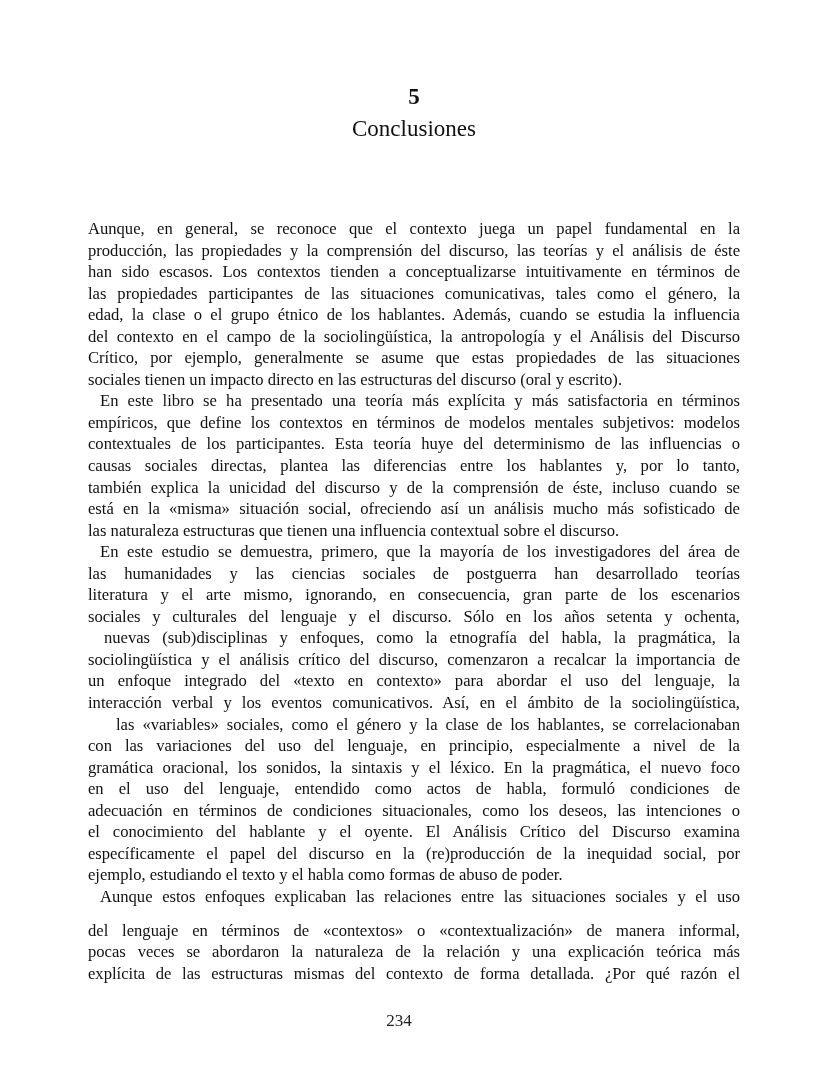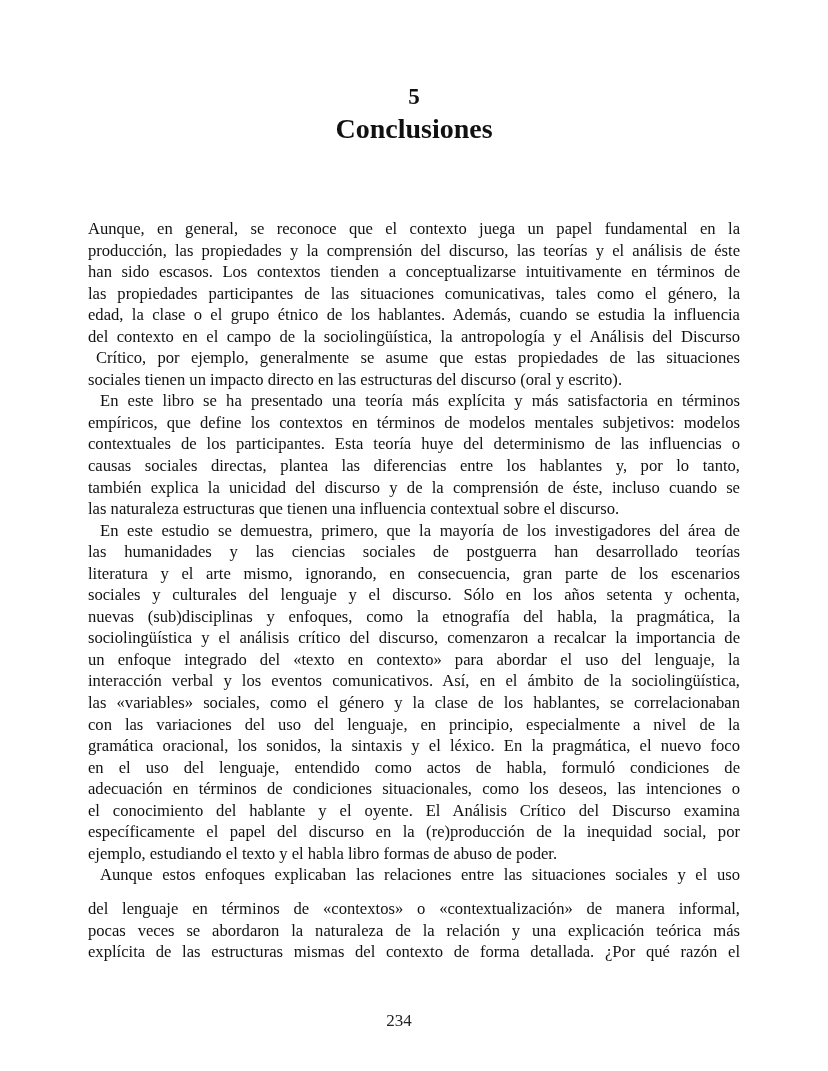--- a/index.html
+++ b/index.html
@@ -1,19 +1,19 @@
 <!DOCTYPE html>
 <html><head>
 <meta charset="utf-8">
 <style>
   html, body { margin:0; padding:0; background:#ffffff; }
   body { width:828px; height:1071px; position:relative; overflow:hidden; }
   .page { position:absolute; left:0; top:0; width:828px; height:1071px; background:#fff; color:#111; font-family:"Liberation Serif", "DejaVu Serif", serif; }
   .chap-num { position:absolute; top:84px; left:0; width:828px; text-align:center; font-weight:bold; font-size:23px; line-height:26px; }
-  .chap-title { position:absolute; top:114px; left:0; width:828px; text-align:center; font-weight:bold; font-size:28px; line-height:30px; }
+  .chap-title { position:absolute; top:114px; left:0; width:828px; text-align:center; font-weight:normal; font-size:23px; line-height:30px; }
   .body { position:absolute; left:88px; top:218px; width:652px; font-size:16.6px; line-height:21.55px; }
   .line { display:block; text-align:justify; text-align-last:justify; white-space:nowrap; height:21.55px; overflow:visible; }
   .line.last { text-align-last:left; }
   .line.indent { padding-left:12px; }
   .folio { position:absolute; top:1011px; left:0; width:798px; text-align:center; font-size:17px; color:#222; }
 </style>
 </head>
 <body>
 
 <div class="page">
@@ -21,48 +21,49 @@
   <div class="chap-title">Conclusiones</div>
 
   <div class="body" id="body">
       <div>
         <div class="line" style="white-space: normal;">Aunque, en general, se reconoce que el contexto juega un papel fundamental en la</div>
         <div class="line" style="white-space: normal;">producción, las propiedades y la comprensión del discurso, las teorías y el análisis de éste</div>
         <div class="line" style="white-space: normal;">han sido escasos. Los contextos tienden a conceptualizarse intuitivamente en términos de</div>
         <div class="line" style="white-space: normal;">las propiedades participantes de las situaciones comunicativas, tales como el género, la</div>
         <div class="line" style="white-space: normal;">edad, la clase o el grupo étnico de los hablantes. Además, cuando se estudia la influencia</div>
         <div class="line" style="white-space: normal;">del contexto en el campo de la sociolingüística, la antropología y el Análisis del Discurso</div>
-        <div class="line" style="white-space: normal; margin-left: 8px;">Crítico, por ejemplo, generalmente se asume que estas propiedades de las situaciones</div>
+        <div class="line" style="white-space: normal;">Crítico, por ejemplo, generalmente se asume que estas propiedades de las situaciones</div>
         <div class="line last" style="white-space: normal;">sociales tienen un impacto directo en las estructuras del discurso (oral y escrito).</div>
       </div>
       <div>
         <div class="line indent" style="white-space: normal;">En este libro se ha presentado una teoría más explícita y más satisfactoria en términos</div>
         <div class="line" style="white-space: normal;">empíricos, que define los contextos en términos de modelos mentales subjetivos: modelos</div>
         <div class="line" style="white-space: normal;">contextuales de los participantes. Esta teoría huye del determinismo de las influencias o</div>
         <div class="line" style="white-space: normal;">causas sociales directas, plantea las diferencias entre los hablantes y, por lo tanto,</div>
         <div class="line" style="white-space: normal;">también explica la unicidad del discurso y de la comprensión de éste, incluso cuando se</div>
+        <div class="line" style="white-space: normal;">está en la «misma» situación social, ofreciendo así un análisis mucho más sofisticado de</div>
         <div class="line last" style="white-space: normal;">las naturaleza estructuras que tienen una influencia contextual sobre el discurso.</div>
       </div>
       <div>
         <div class="line indent" style="white-space: normal;">En este estudio se demuestra, primero, que la mayoría de los investigadores del área de</div>
         <div class="line" style="white-space: normal;">las humanidades y las ciencias sociales de postguerra han desarrollado teorías</div>
         <div class="line" style="white-space: normal;">literatura y el arte mismo, ignorando, en consecuencia, gran parte de los escenarios</div>
         <div class="line" style="white-space: normal;">sociales y culturales del lenguaje y el discurso. Sólo en los años setenta y ochenta,</div>
-        <div class="line" style="white-space: normal;">nuevas (sub)disciplinas y enfoques, como la etnografía del habla, la pragmática, la</div>
+        <div class="line" style="white-space: normal; margin-left: 16px;">nuevas (sub)disciplinas y enfoques, como la etnografía del habla, la pragmática, la</div>
         <div class="line" style="white-space: normal;">sociolingüística y el análisis crítico del discurso, comenzaron a recalcar la importancia de</div>
         <div class="line" style="white-space: normal;">un enfoque integrado del «texto en contexto» para abordar el uso del lenguaje, la</div>
         <div class="line" style="white-space: normal;">interacción verbal y los eventos comunicativos. Así, en el ámbito de la sociolingüística,</div>
-        <div class="line" style="white-space: normal;">las «variables» sociales, como el género y la clase de los hablantes, se correlacionaban</div>
+        <div class="line" style="white-space: normal; margin-left: 28px;">las «variables» sociales, como el género y la clase de los hablantes, se correlacionaban</div>
         <div class="line" style="white-space: normal;">con las variaciones del uso del lenguaje, en principio, especialmente a nivel de la</div>
         <div class="line" style="white-space: normal;">gramática oracional, los sonidos, la sintaxis y el léxico. En la pragmática, el nuevo foco</div>
         <div class="line" style="white-space: normal;">en el uso del lenguaje, entendido como actos de habla, formuló condiciones de</div>
         <div class="line" style="white-space: normal;">adecuación en términos de condiciones situacionales, como los deseos, las intenciones o</div>
         <div class="line" style="white-space: normal;">el conocimiento del hablante y el oyente. El Análisis Crítico del Discurso examina</div>
         <div class="line" style="white-space: normal;">específicamente el papel del discurso en la (re)producción de la inequidad social, por</div>
-        <div class="line last" style="white-space: normal;">ejemplo, estudiando el texto y el habla libro formas de abuso de poder.</div>
+        <div class="line last" style="white-space: normal;">ejemplo, estudiando el texto y el habla como formas de abuso de poder.</div>
       </div>
       <div>
         <div class="line indent" style="white-space: normal;">Aunque estos enfoques explicaban las relaciones entre las situaciones sociales y el uso</div>
         <div class="line" style="white-space: normal; margin-top: 12px;">del lenguaje en términos de «contextos» o «contextualización» de manera informal,</div>
         <div class="line" style="white-space: normal;">pocas veces se abordaron la naturaleza de la relación y una explicación teórica más</div>
         <div class="line" style="white-space: normal;">explícita de las estructuras mismas del contexto de forma detallada. ¿Por qué razón el</div>
       </div>
     </div>
 
   <div class="folio">234</div>

